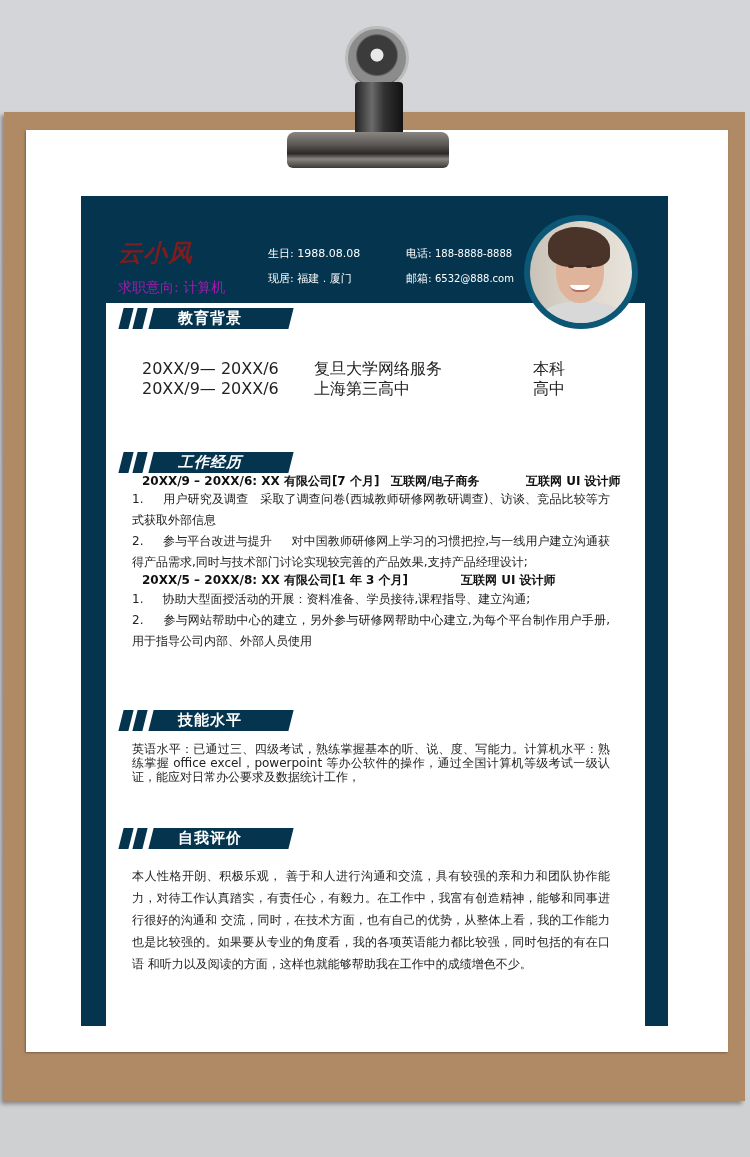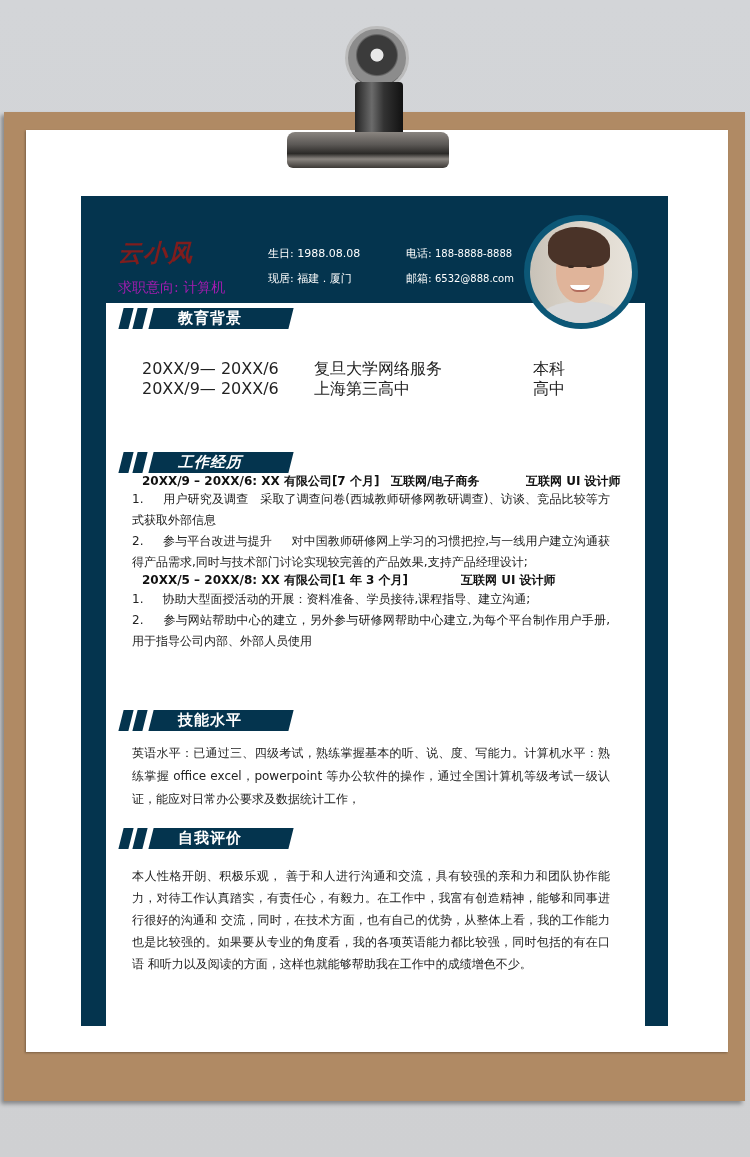--- a/index.html
+++ b/index.html
@@ -121,21 +121,21 @@
 <div class="jobhead" style="left:461px; top:572px;">互联网 UI 设计师</div>
 <div class="p" style="top:589px;">1.&nbsp;&nbsp;&nbsp;&nbsp;&nbsp;协助大型面授活动的开展：资料准备、学员接待,课程指导、建立沟通;</div>
 <div class="p" style="top:610px;">2.&nbsp;&nbsp;&nbsp;&nbsp;&nbsp;参与网站帮助中心的建立，另外参与研修网帮助中心建立,为每个平台制作用户手册,用于指导公司内部、外部人员使用</div>
 
 <div class="sec" style="top:710px;">
   <div class="s1"></div>
   <div class="s2"></div>
   <div class="s3"></div>
   <div class="t">技能水平</div>
 </div>
-<div class="p" style="top:742px; line-height:23px;">英语水平：已通过三、四级考试，熟练掌握基本的听、说、度、写能力。计算机水平：熟练掌握 office excel，powerpoint 等办公软件的操作，通过全国计算机等级考试一级认证，能应对日常办公要求及数据统计工作，</div>
+<div class="p" style="top:742px; line-height:14px;">英语水平：已通过三、四级考试，熟练掌握基本的听、说、度、写能力。计算机水平：熟练掌握 office excel，powerpoint 等办公软件的操作，通过全国计算机等级考试一级认证，能应对日常办公要求及数据统计工作，</div>
 
 <div class="sec" style="top:828px;">
   <div class="s1"></div>
   <div class="s2"></div>
   <div class="s3"></div>
   <div class="t">自我评价</div>
 </div>
 <div class="p" style="top:865px; line-height:22px;">本人性格开朗、积极乐观， 善于和人进行沟通和交流，具有较强的亲和力和团队协作能力，对待工作认真踏实，有责任心，有毅力。在工作中，我富有创造精神，能够和同事进行很好的沟通和 交流，同时，在技术方面，也有自己的优势，从整体上看，我的工作能力也是比较强的。如果要从专业的角度看，我的各项英语能力都比较强，同时包括的有在口语 和听力以及阅读的方面，这样也就能够帮助我在工作中的成绩增色不少。</div>
 
 </body></html>

